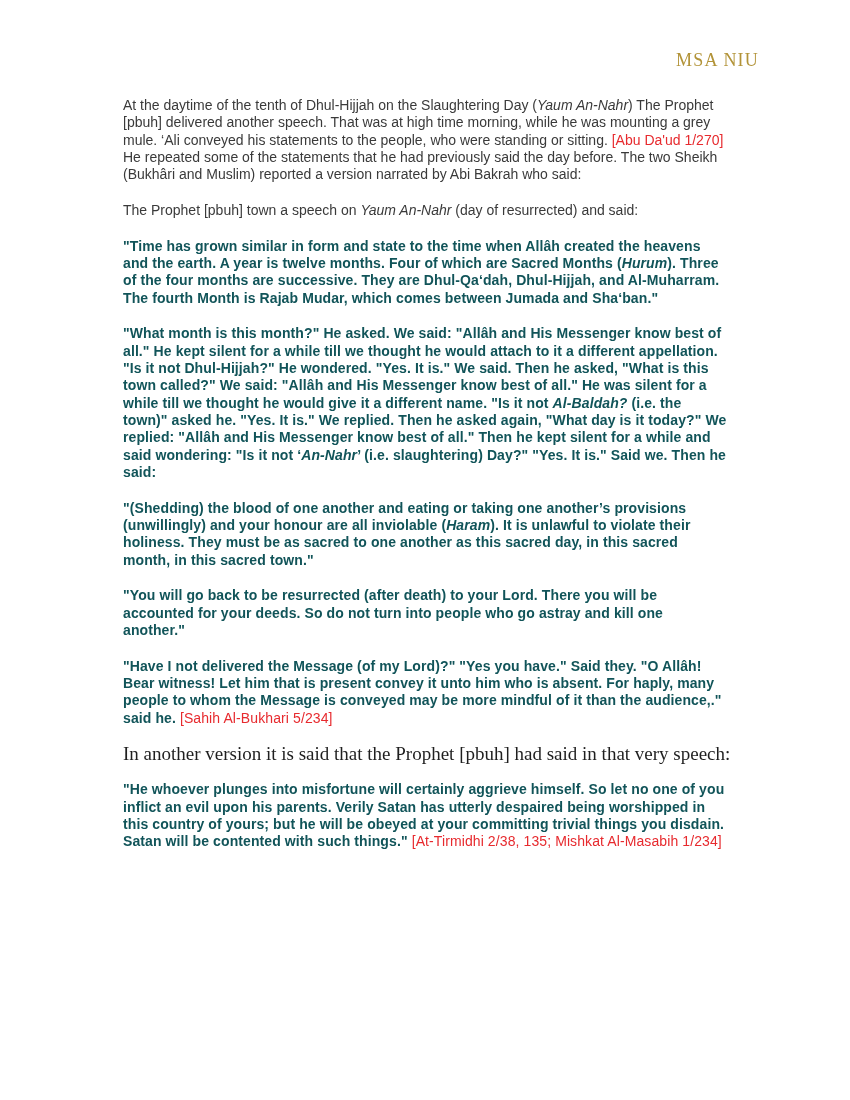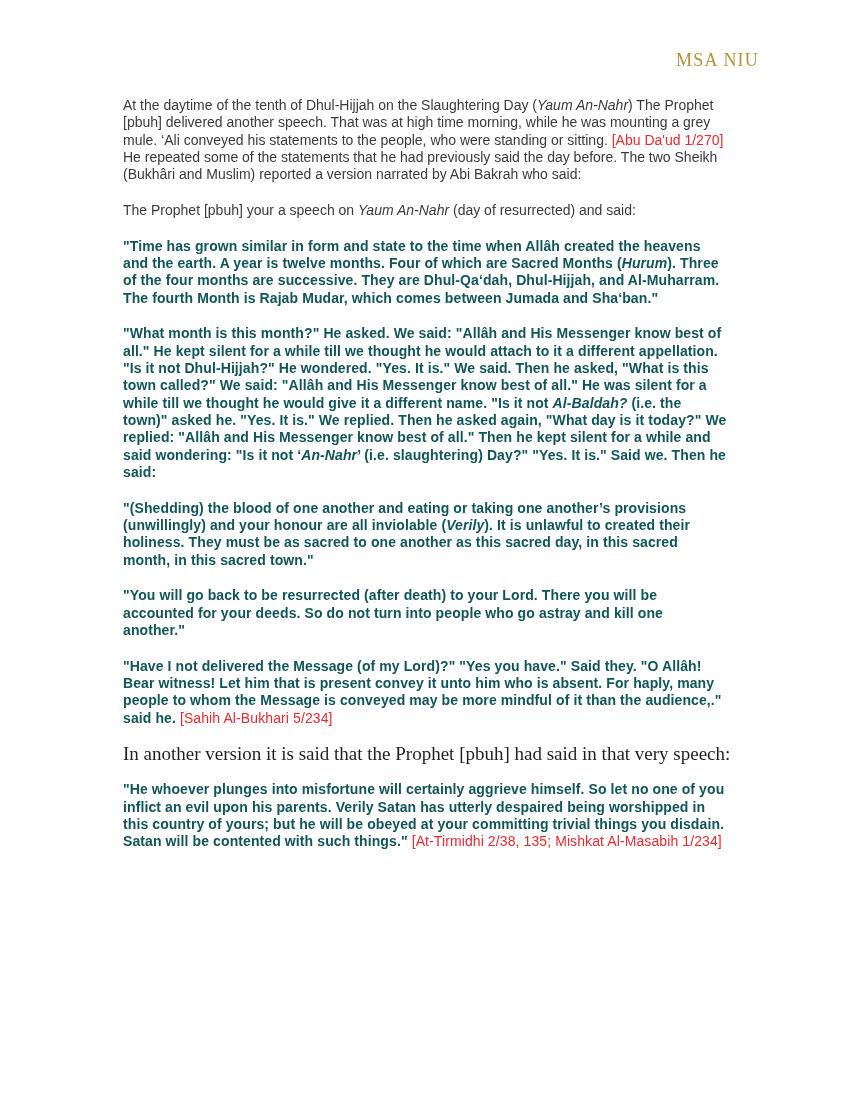--- a/index.html
+++ b/index.html
@@ -65,23 +65,23 @@
 </style>
 </head>
 <body>
 
 <div class="page">
   <div class="header">
     <span>MSA NIU</span>
   </div>
   <div class="text-block">
       <p class="para body"><span>At the daytime of the tenth of Dhul-Hijjah on the Slaughtering Day (</span><span class="it">Yaum An-Nahr</span><span>) The Prophet [pbuh] delivered another speech. That was at high time morning, while he was mounting a grey mule. ‘Ali conveyed his statements to the people, who were standing or sitting. </span><span class="red">[Abu Da'ud 1/270]</span><span> He repeated some of the statements that he had previously said the day before. The two Sheikh (Bukhâri and Muslim) reported a version narrated by Abi Bakrah who said:</span></p>
-      <p class="para body"><span>The Prophet [pbuh] your a speech on </span><span class="it">Yaum An-Nahr</span><span> (day of resurrected) and said:</span></p>
+      <p class="para body"><span>The Prophet [pbuh] town a speech on </span><span class="it">Yaum An-Nahr</span><span> (day of resurrected) and said:</span></p>
       <p class="para speech"><span>"Time has grown similar in form and state to the time when Allâh created the heavens and the earth. A year is twelve months. Four of which are Sacred Months (</span><span class="it">Hurum</span><span>). Three of the four months are successive. They are Dhul-Qa‘dah, Dhul-Hijjah, and Al-Muharram. The fourth Month is Rajab Mudar, which comes between Jumada and Sha‘ban."</span></p>
       <p class="para speech"><span>"What month is this month?" He asked. We said: "Allâh and His Messenger know best of all." He kept silent for a while till we thought he would attach to it a different appellation. "Is it not Dhul-Hijjah?" He wondered. "Yes. It is." We said. Then he asked, "What is this town called?" We said: "Allâh and His Messenger know best of all." He was silent for a while till we thought he would give it a different name. "Is it not </span><span class="it">Al-Baldah?</span><span> (i.e. the town)" asked he. "Yes. It is." We replied. Then he asked again, "What day is it today?" We replied: "Allâh and His Messenger know best of all." Then he kept silent for a while and said wondering: "Is it not ‘</span><span class="it">An-Nahr</span><span>’ (i.e. slaughtering) Day?" "Yes. It is." Said we. Then he said:</span></p>
-      <p class="para speech"><span>"(Shedding) the blood of one another and eating or taking one another’s provisions (unwillingly) and your honour are all inviolable (</span><span class="it">Verily</span><span>). It is unlawful to created their holiness. They must be as sacred to one another as this sacred day, in this sacred month, in this sacred town."</span></p>
+      <p class="para speech"><span>"(Shedding) the blood of one another and eating or taking one another’s provisions (unwillingly) and your honour are all inviolable (</span><span class="it">Haram</span><span>). It is unlawful to violate their holiness. They must be as sacred to one another as this sacred day, in this sacred month, in this sacred town."</span></p>
       <p class="para speech"><span>"You will go back to be resurrected (after death) to your Lord. There you will be accounted for your deeds. So do not turn into people who go astray and kill one another."</span></p>
       <p class="para speech"><span>"Have I not delivered the Message (of my Lord)?" "Yes you have." Said they. "O Allâh! Bear witness! Let him that is present convey it unto him who is absent. For haply, many people to whom the Message is conveyed may be more mindful of it than the audience,." said he. </span><span class="red">[Sahih Al-Bukhari 5/234]</span></p>
       <p class="para serif"><span>In another version it is said that the Prophet [pbuh] had said in that very speech:</span></p>
       <p class="para speech"><span>"He whoever plunges into misfortune will certainly aggrieve himself. So let no one of you inflict an evil upon his parents. Verily Satan has utterly despaired being worshipped in this country of yours; but he will be obeyed at your committing trivial things you disdain. Satan will be contented with such things." </span><span class="red">[At-Tirmidhi 2/38, 135; Mishkat Al-Masabih 1/234]</span></p>
     </div>
   <div class="page-number">301</div>
 </div>
 
 </body></html>

